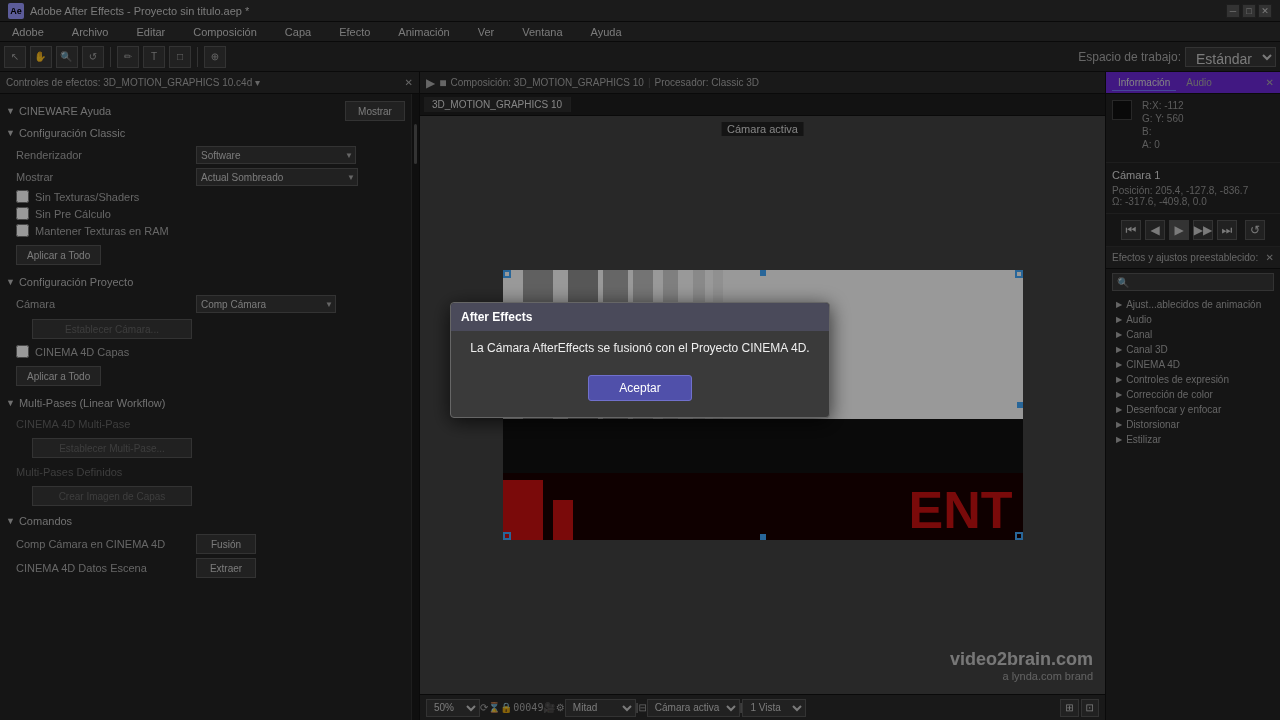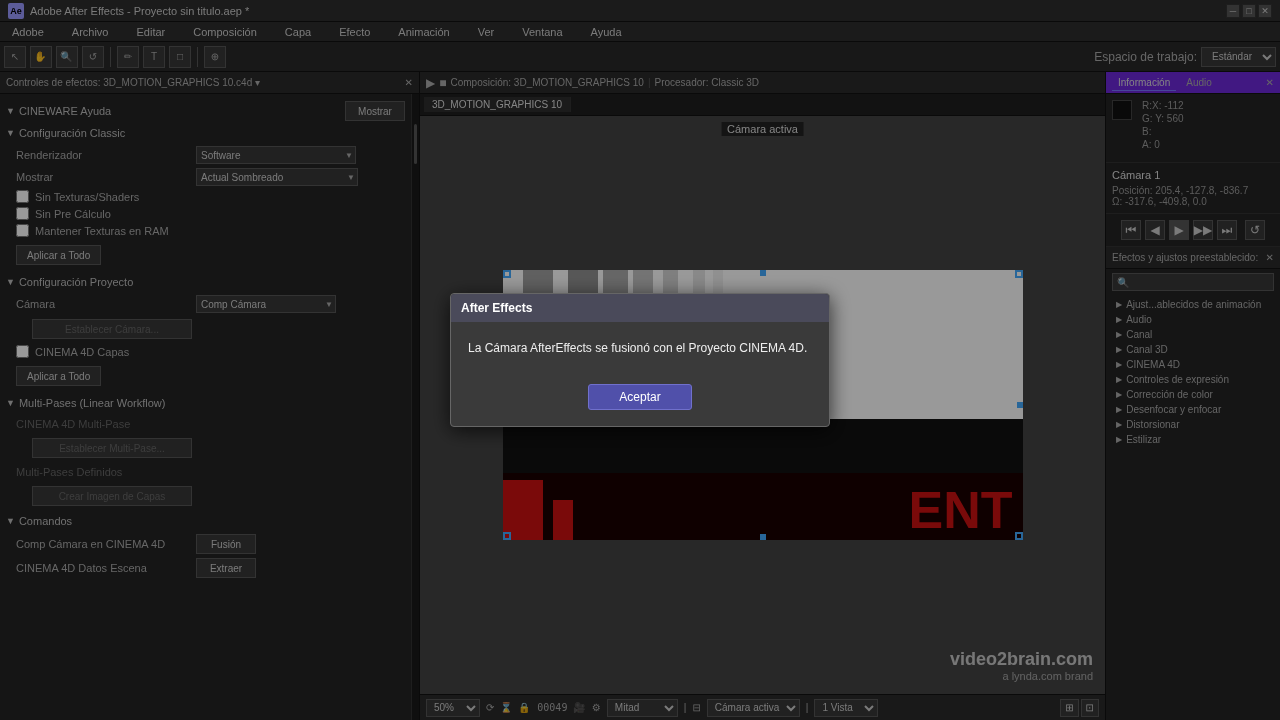--- a/index.html
+++ b/index.html
@@ -79,21 +79,21 @@
       border: 1px solid #555;
       display: flex; align-items: center; justify-content: center;
       font-size: 10px; cursor: pointer; color: #aaa;
     }
     .toolbar-separator { width: 1px; height: 20px; background: #555; margin: 0 2px; }
     .toolbar-spacer { flex: 1; }
     .workspace-selector {
       background: #383838;
       border: 1px solid #555;
       color: #ccc;
-      font-size: 10px;
+      font-size: 14px;
       padding: 2px 6px;
       height: 20px;
     }
 
     
     #main-layout {
       display: flex;
       height: calc(720px - 22px - 20px - 30px);
     }
 
@@ -260,21 +260,21 @@
       background: rgba(0,0,0,0.5);
       padding: 1px 6px;
     }
     #viewport-footer {
       height: 26px;
       background: #2a2a2a;
       border-top: 1px solid #111;
       display: flex;
       align-items: center;
       padding: 0 6px;
-      gap: 6px;
+      gap: 0;
       font-size: 10px;
       color: #aaa;
     }
     .footer-select {
       background: #383838;
       border: 1px solid #555;
       color: #ccc;
       font-size: 10px;
       padding: 1px 3px;
       height: 18px;
@@ -399,24 +399,25 @@
       background: #4a4a5a;
       border-radius: 4px 4px 0 0;
       display: flex;
       align-items: center;
       padding: 0 10px;
       font-size: 12px;
       color: #fff;
       font-weight: bold;
     }
     #modal-body {
-      padding: 17px;
+      padding: 8px;
       font-size: 12px;
       color: #eee;
       line-height: 1.5;
+      text-align: center;
     }
     #modal-footer {
       padding: 10px 20px 16px;
       display: flex;
       justify-content: center;
     }
     .modal-btn {
       background: #5050aa;
       border: 1px solid #7070cc;
       color: #fff;

